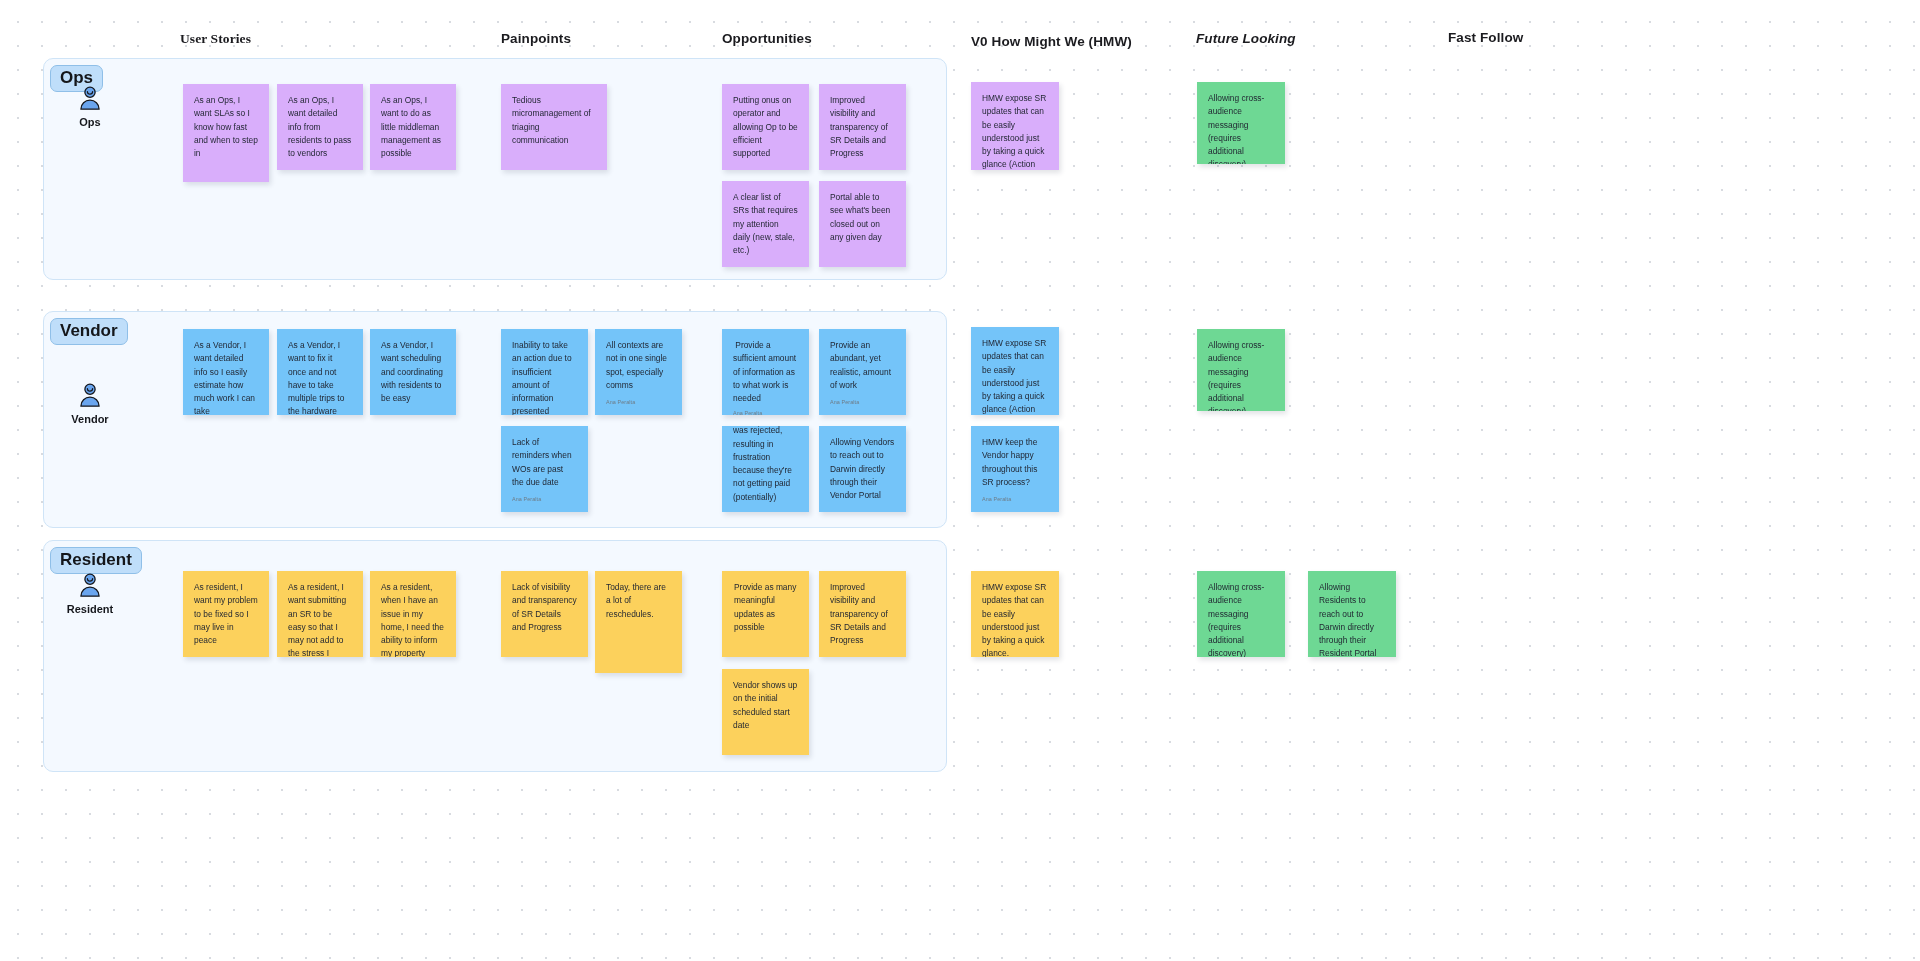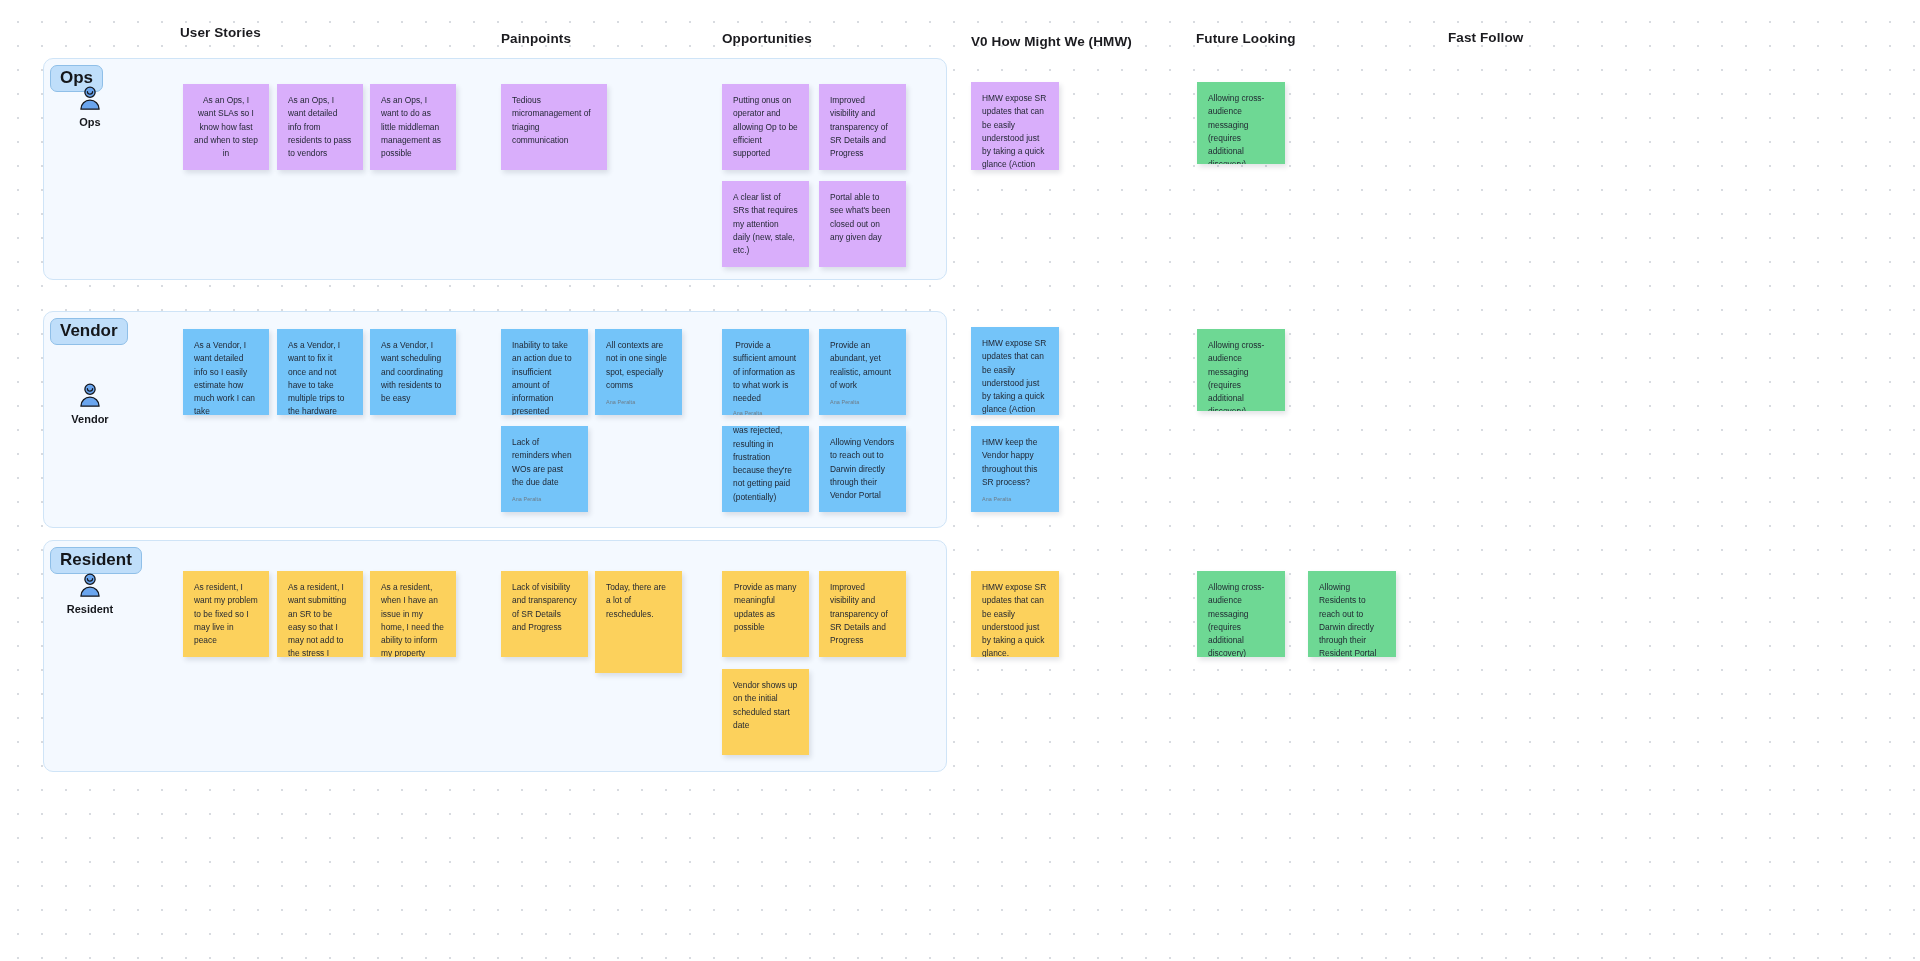--- a/index.html
+++ b/index.html
@@ -85,39 +85,39 @@
   .sticky.purple { background: #d9aefb; }
   .sticky.blue   { background: #74c4f9; }
   .sticky.yellow { background: #fcd15c; }
   .sticky.green  { background: #6ed894; }
 </style>
 </head>
 <body>
 
 <div id="canvas">
   <div id="headers">
-      <div class="col-header" style="left: 180px; top: 25px;">User Stories</div>
+      <div class="col-header" style="left: 180px; top: 31px; font-family: Liberation Serif, serif;">User Stories</div>
       <div class="col-header" style="left: 501px; top: 31px;">Painpoints</div>
       <div class="col-header" style="left: 722px; top: 31px;">Opportunities</div>
       <div class="col-header" style="left: 971px; top: 34px;">V0 How Might We (HMW)</div>
-      <div class="col-header" style="left: 1196px; top: 31px;">Future Looking</div>
+      <div class="col-header" style="left: 1196px; top: 31px; font-style: italic;">Future Looking</div>
       <div class="col-header" style="left: 1448px; top: 30px;">Fast Follow</div>
     </div>
   <div id="lanes">
       <div class="lane" style="left: 43px; top: 58px; width: 904px; height: 222px;"></div>
       <div class="persona-chip" style="left: 50px; top: 65px;">Ops</div>
       <div class="persona-block" style="left: 55px; top: 86px;">
         <svg class="persona-avatar" width="22" height="24" viewBox="0 0 22 24">
           <circle cx="11" cy="6.2" r="5.1" fill="#6aa5ee" stroke="#15171c" stroke-width="1.3"></circle>
           <path d="M1.9 23.2c0-5.2 4.1-9 9.1-9s9.1 3.8 9.1 9z" fill="#6aa5ee" stroke="#15171c" stroke-width="1.3" stroke-linejoin="round"></path>
           <path d="M8.4 5.5a2.6 2.6 0 0 0 5.2 0" fill="none" stroke="#15171c" stroke-width="1.2" stroke-linecap="round"></path>
         </svg>
         <div class="persona-name">Ops</div>
       </div>
-      <div class="sticky purple" style="left: 183px; top: 84px; width: 86px; height: 86px; text-align: center;">
+      <div class="sticky purple" style="left: 183px; top: 84px; width: 86px; height: 98px;">
         <div class="body">As an Ops, I want SLAs so I know how fast and when to step in</div>
       </div>
       <div class="sticky purple" style="left: 277px; top: 84px; width: 86px; height: 86px;">
         <div class="body">As an Ops, I want detailed info from residents to pass to vendors</div>
       </div>
       <div class="sticky purple" style="left: 370px; top: 84px; width: 86px; height: 86px;">
         <div class="body">As an Ops, I want to do as little middleman management as possible</div>
       </div>
       <div class="sticky purple" style="left: 501px; top: 84px; width: 106px; height: 86px;">
         <div class="body">Tedious micromanagement of triaging communication</div>

